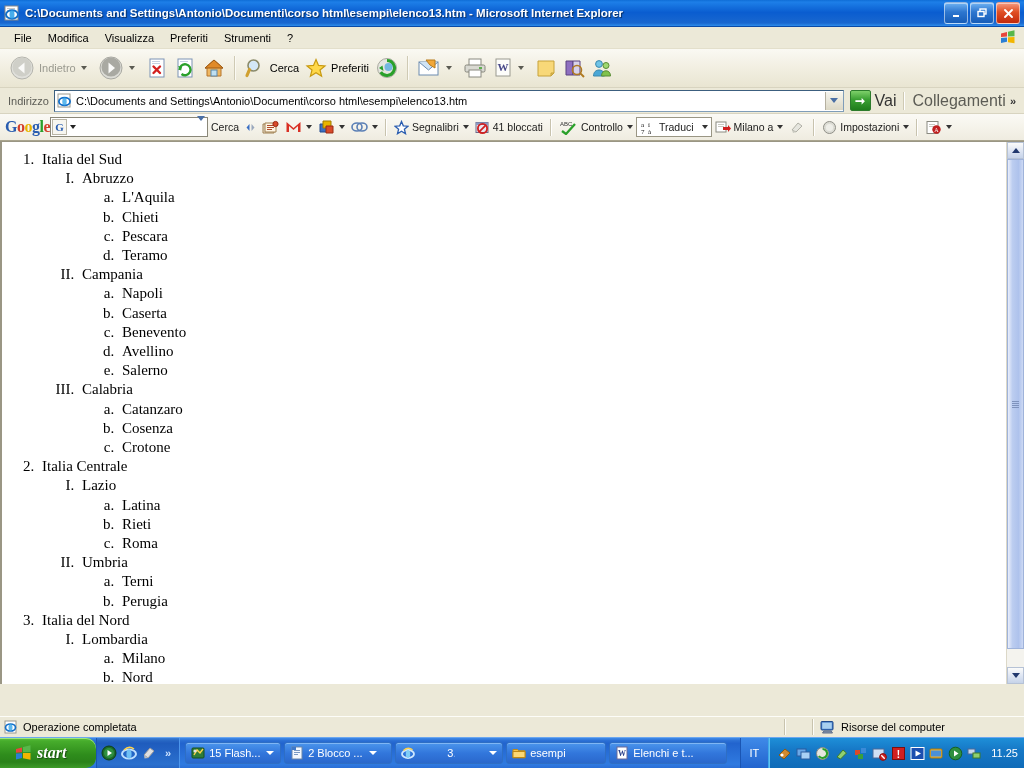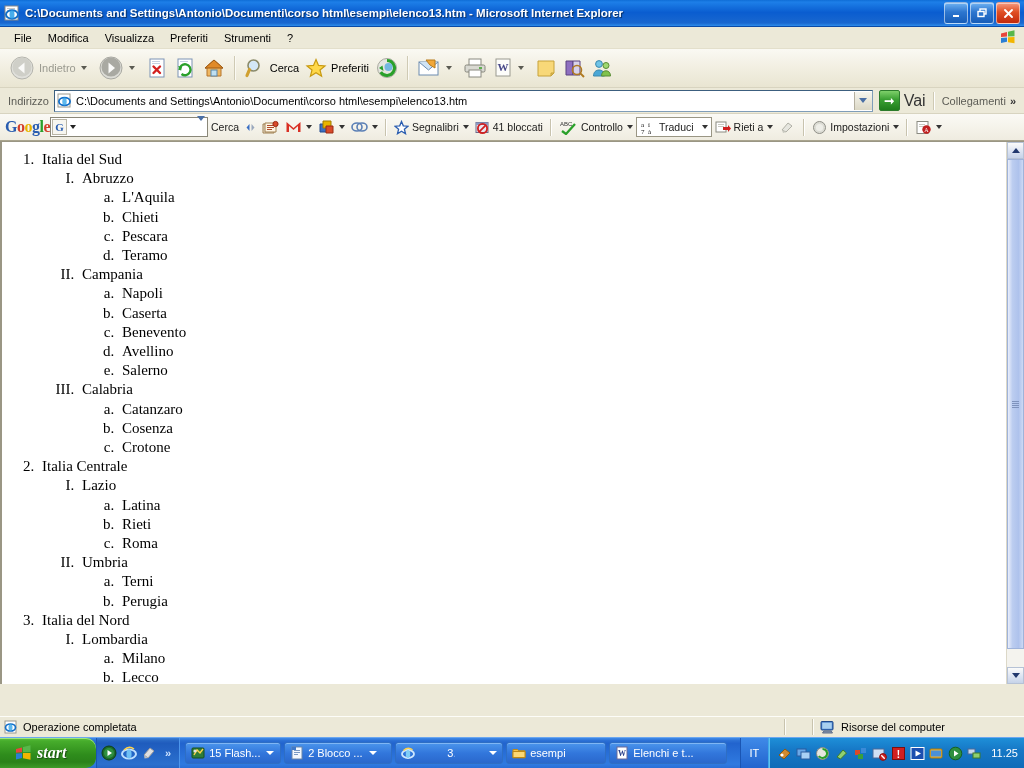--- a/index.html
+++ b/index.html
@@ -76,21 +76,21 @@
     border-left:1px solid #b5b0a0;display:flex;align-items:center;justify-content:center;margin-left:auto;
   }
   .go-btn{display:flex;align-items:center;margin-left:6px;}
   .go-box{
     width:19px;height:19px;border:1px solid #2c7c2c;border-radius:2px;
     background:linear-gradient(180deg,#7ed06a,#3aa033 45%,#1f7d1c);
     display:flex;align-items:center;justify-content:center;color:#fff;font-size:12px;font-weight:bold;
   }
   .go-lbl{font-size:16px;margin-left:4px;color:#333;}
   .links-sep{width:1px;height:18px;background:#cfcab4;margin:0 7px;border-right:1px solid #fff;}
-  .links-lbl{font-size:11px;color:#5c5c55;}
+  .links-lbl{font-size:16px;color:#5c5c55;}
   .chev{font-size:11px;font-weight:bold;color:#333;margin:0 4px;}
 
   
   .gbar{
     height:26px;flex:0 0 26px;
     background:linear-gradient(180deg,#fbfaf5,#efece0);
     display:flex;align-items:center;padding:0 2px 0 5px;
     border-bottom:1px solid #a9a48e;white-space:nowrap;overflow:hidden;
   }
   .glogo{font-family:"Liberation Serif",serif;font-size:16px;font-weight:bold;letter-spacing:-.5px;} 
@@ -502,21 +502,21 @@
       <span class="caretd" style="margin-left:8px;"></span>
     </span>
     <span class="gitem">
       <span class="gi">
         <svg width="16" height="14" viewBox="0 0 16 14">
           <rect x="1" y="2" width="10" height="10" fill="#fff" stroke="#8a8a80"></rect>
           <path d="M3 4h6v1H3zM3 6h6v1H3z" fill="#c8c8c0"></path>
           <path d="M8 7 h5 v-2 l3 3.5 l-3 3.5 v-2 h-5z" fill="#d02020"></path>
         </svg>
       </span>
-      <span>Rieti a</span>
+      <span>Milano a</span>
       <span class="caretd"></span>
     </span>
     <span class="gitem">
       <svg width="17" height="14" viewBox="0 0 17 14">
         <path d="M3 10 L9 3 L13 6 L7 12 z" fill="#e6e6df" stroke="#b0b0a6"></path>
         <path d="M3 10 L7 12 L4 13 z" fill="#c8c8bf"></path>
       </svg>
     </span>
     <span class="gsep"></span>
     <span class="gitem">
@@ -600,21 +600,21 @@
             </ol>
           </li>
 
           <li>
             <span class="t">Italia del Nord</span>
             <ol class="lvl2">
               <li>
                 <span class="t">Lombardia</span>
                 <ol class="lvl3">
                   <li><span class="t">Milano</span></li>
-                  <li><span class="t">Lecco</span></li>
+                  <li><span class="t">Nord</span></li>
                   <li><span class="t">Lodi</span></li>
                 </ol>
               </li>
               <li>
                 <span class="t">Piemonte</span>
               </li>
             </ol>
           </li>
 
         </ol>

